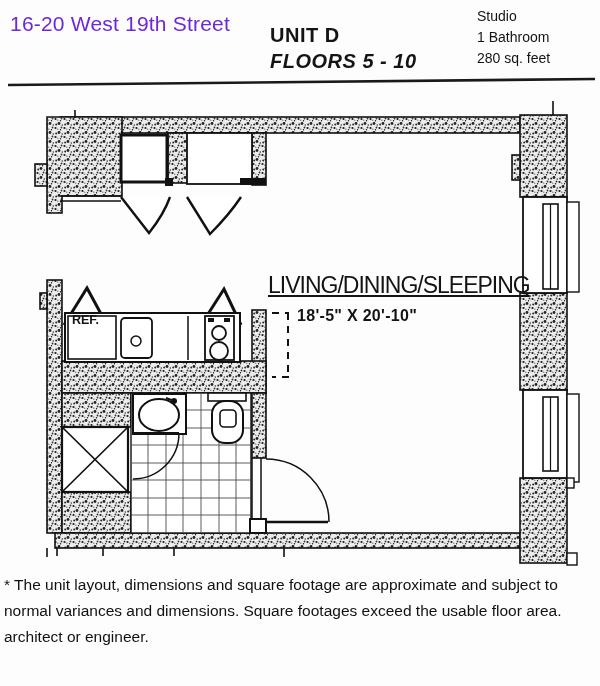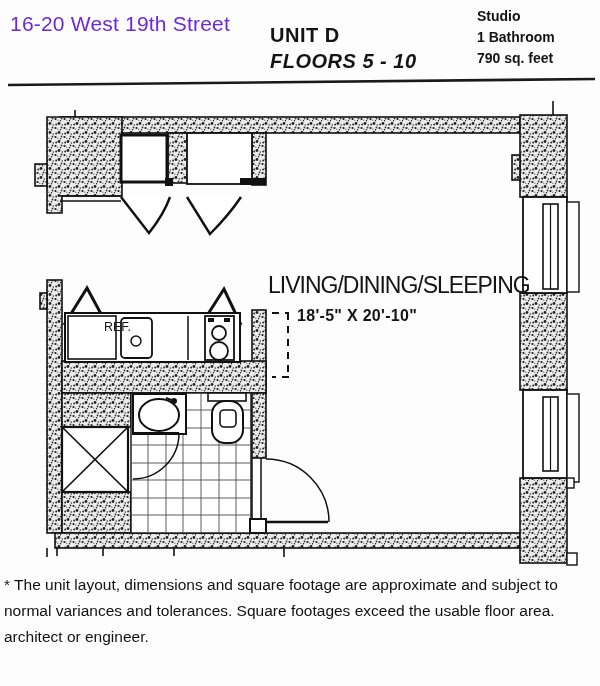--- a/index.html
+++ b/index.html
@@ -4,40 +4,40 @@
 <style>
   html,body{margin:0;padding:0;background:#fff;}
   .screen{
     position:relative;width:600px;height:686px;background:#fdfdfd;overflow:hidden;
     font-family:"Liberation Sans", sans-serif;color:#141414;
   }
   .abs{position:absolute;}
   .address{left:10px;top:12px;font-size:21px;letter-spacing:.2px;color:#6d28d9;}
   .unit-title{left:270px;top:24px;font-size:20px;font-weight:700;letter-spacing:.5px;}
   .floors{left:270px;top:50px;font-size:20px;font-weight:700;letter-spacing:.5px;font-style:italic;}
-  .specs{left:477px;top:6px;font-size:14px;font-weight:700;line-height:21px;}
-  .room-label{left:268px;top:272px;font-size:23px;letter-spacing:-1px;white-space:nowrap;}
+  .specs{left:477px;top:6px;font-size:14px;font-weight:400;line-height:21px;}
+  .room-label{left:268px;top:272px;font-size:23px;letter-spacing:-1px;white-space:nowrap;text-decoration:underline;}
   .room-dims{left:297px;top:307px;font-size:16px;font-weight:700;letter-spacing:.3px;white-space:nowrap;}
-  .ref-label{left:72px;top:320px;font-size:12.5px;font-weight:400;margin-left:32px;}
+  .ref-label{left:72px;top:313px;font-size:12.5px;font-weight:700;}
   .footnote{left:4px;top:572px;width:596px;font-size:15.5px;line-height:26px;color:#111;}
   .footnote div{white-space:nowrap;}
   svg{display:block;}
 </style>
 </head>
 <body>
 
 <div class="screen">
 
   <div class="abs address">16-20 West 19th Street</div>
   <div class="abs unit-title">UNIT D</div>
   <div class="abs floors">FLOORS 5 - 10</div>
   <div class="abs specs">
     <div>Studio</div>
     <div>1 Bathroom</div>
-    <div>790 sq. feet</div>
+    <div>280 sq. feet</div>
   </div>
 
   <svg class="abs" style="left:0;top:0" width="600" height="686" viewBox="0 0 600 686">
     <defs>
       <pattern id="st" width="9" height="9" patternUnits="userSpaceOnUse">
         <rect width="9" height="9" fill="#ececec"></rect>
         <circle cx="1.5" cy="2" r="1.1" fill="#1a1a1a"></circle>
         <circle cx="5" cy="6.5" r="1.4" fill="#222"></circle>
         <circle cx="7.5" cy="1.5" r="0.9" fill="#333"></circle>
         <circle cx="6.5" cy="3.8" r="0.7" fill="#111"></circle>
@@ -176,17 +176,17 @@
       <line x1="284" y1="548" x2="284" y2="557"></line>
     </g>
   </svg>
 
   <div class="abs room-label">LIVING/DINING/SLEEPING</div>
   <div class="abs room-dims">18'-5" X 20'-10"</div>
   <div class="abs ref-label">REF.</div>
 
   <div class="abs footnote">
     <div>* The unit layout, dimensions and square footage are approximate and subject to</div>
-    <div>normal variances and tolerances. Square footages exceed the usable floor area.</div>
+    <div>normal variances and dimensions. Square footages exceed the usable floor area.</div>
     <div>architect or engineer.</div>
   </div>
 
 </div>
 
 </body></html>

